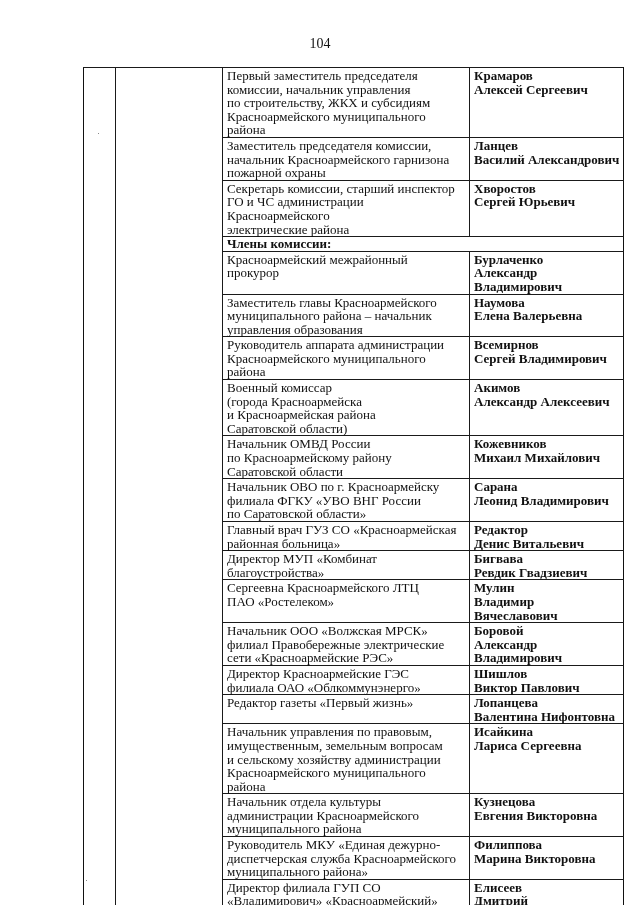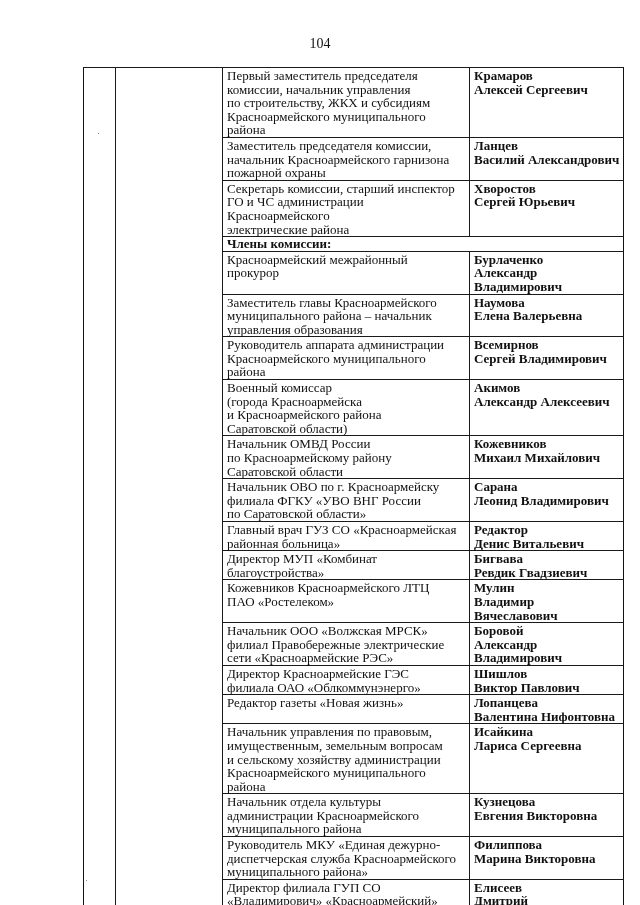--- a/index.html
+++ b/index.html
@@ -77,21 +77,21 @@
     <tr>
       <td class="pos">Руководитель аппарата администрации
 Красноармейского муниципального
 района</td>
       <td class="name outer-right">Всемирнов
 Сергей Владимирович</td>
     </tr>
     <tr>
       <td class="pos">Военный комиссар
 (города Красноармейска
-и Красноармейского района
+и Красноармейская района
 Саратовской области)</td>
       <td class="name outer-right">Акимов
 Александр Алексеевич</td>
     </tr>
     <tr>
       <td class="pos">Начальник ОМВД России
 по Красноармейскому району
 Саратовской области</td>
       <td class="name outer-right">Кожевников
 Михаил Михайлович</td>
@@ -109,40 +109,40 @@
       <td class="name outer-right">Редактор
 Денис Витальевич</td>
     </tr>
     <tr>
       <td class="pos">Директор МУП «Комбинат
 благоустройства»</td>
       <td class="name outer-right">Бигвава
 Ревдик Гвадзиевич</td>
     </tr>
     <tr>
-      <td class="pos">Кожевников Красноармейского ЛТЦ
+      <td class="pos">Сергеевна Красноармейского ЛТЦ
 ПАО «Ростелеком»</td>
       <td class="name outer-right">Мулин
 Владимир Вячеславович</td>
     </tr>
     <tr>
       <td class="pos">Начальник ООО «Волжская МРСК»
 филиал Правобережные электрические
 сети «Красноармейские РЭС»</td>
       <td class="name outer-right">Боровой
 Александр Владимирович</td>
     </tr>
     <tr>
       <td class="pos">Директор Красноармейские ГЭС
 филиала ОАО «Облкоммунэнерго»</td>
       <td class="name outer-right">Шишлов
 Виктор Павлович</td>
     </tr>
     <tr>
-      <td class="pos">Редактор газеты «Новая жизнь»</td>
+      <td class="pos">Редактор газеты «Первый жизнь»</td>
       <td class="name outer-right">Лопанцева
 Валентина Нифонтовна</td>
     </tr>
     <tr>
       <td class="pos">Начальник управления по правовым,
 имущественным, земельным вопросам
 и сельскому хозяйству администрации
 Красноармейского муниципального
 района</td>
       <td class="name outer-right">Исайкина

